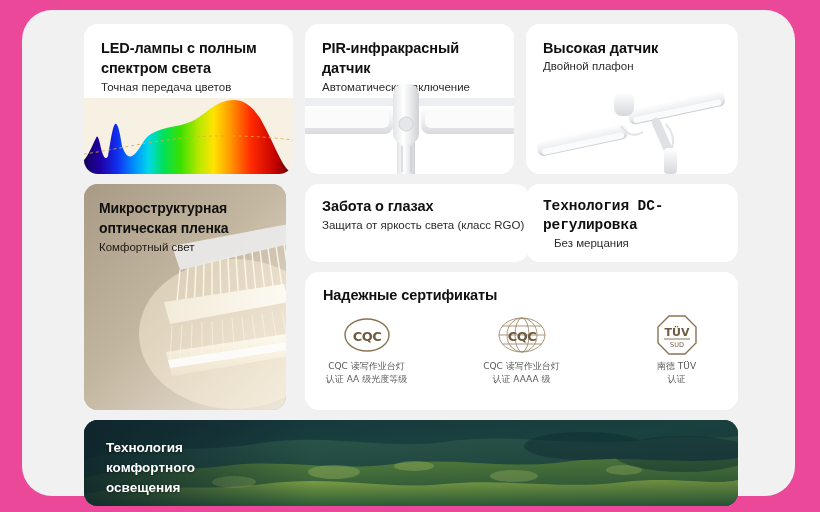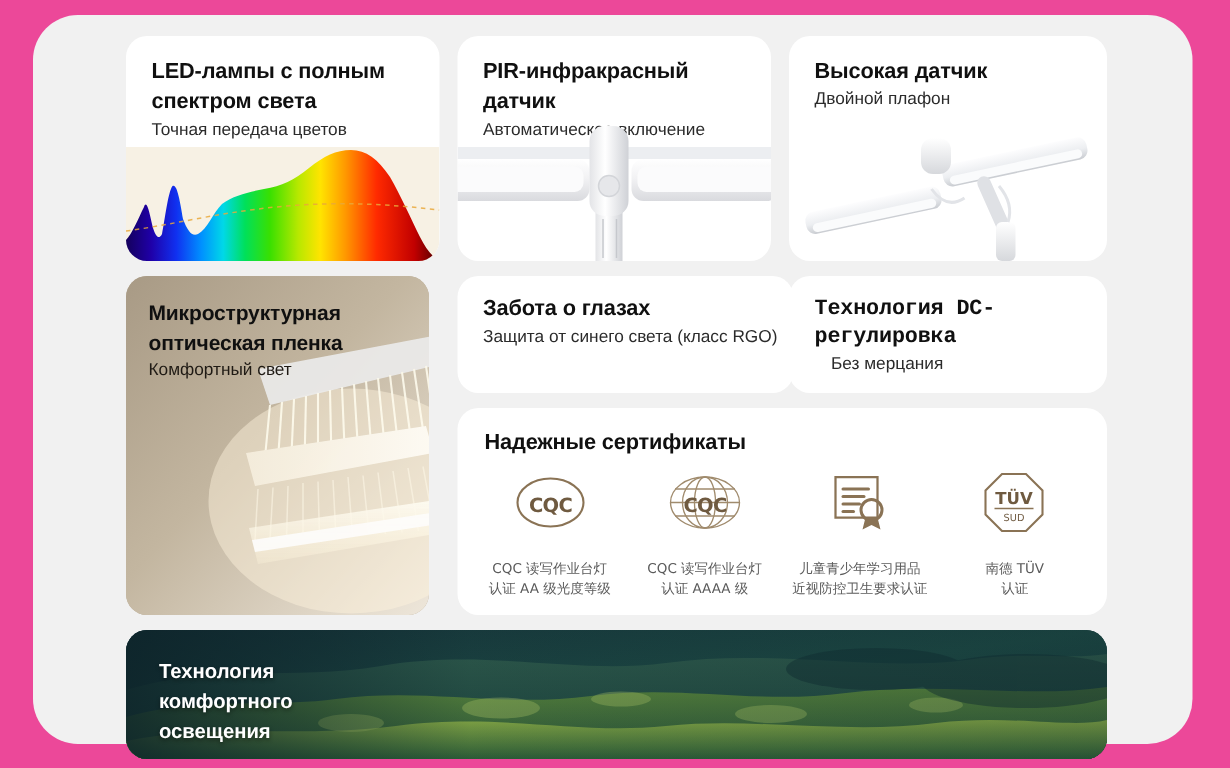--- a/index.html
+++ b/index.html
@@ -152,21 +152,21 @@
     position:absolute; left: 10px; top: 40px; width: 413px;
     display:flex; justify-content: space-between; align-items: flex-start;
   }
   .cert {
     width: 103px;
     display:flex; flex-direction: column; align-items:center;
   }
   .cert-icon { height: 46px; display:flex; align-items:center; justify-content:flex-start; }
   .cert-icon svg { display:block; }
   .cert-caption {
-    margin-top: 16px;
+    margin-top: 2px;
     text-align:center;
     font-size: 9px;
     line-height: 13px;
     color: #5a5a5a;
     font-family: "DejaVu Sans", sans-serif;
     white-space: pre-line;
   }
 
   
   #banner {
@@ -344,21 +344,21 @@
               <path d="M84,176 L203,158 L204,166 L86,184 Z" fill="#ffffff" opacity="0.95"></path>
             </g>
           </svg>
         </div>
         <div class="card-title">Микроструктурная оптическая пленка</div>
         <div class="card-sub">Комфортный свет</div>
       </div>
 
       <div class="card" id="card-eyes">
         <div class="card-title">Забота о глазах</div>
-        <div class="card-sub">Защита от синего света (класс RGO)</div>
+        <div class="card-sub">Защита от яркость света (класс RGO)</div>
       </div>
 
       <div class="card" id="card-dc">
         <div class="card-title">Технология DC-регулировка</div>
         <div class="card-sub">Без мерцания</div>
       </div>
 
       <div class="card" id="card-certs">
         <div class="card-title">Надежные сертификаты</div>
         <div class="cert-row">
@@ -384,37 +384,20 @@
                   <line x1="2" y1="20" x2="48" y2="20"></line>
                   <path d="M5,11 H45 M5,29 H45"></path>
                 </g>
                 <text x="25" y="26" text-anchor="middle" font-family="DejaVu Sans, sans-serif" font-size="13" font-weight="bold" fill="#6f5a40" letter-spacing="-0.5">CQC</text>
               </svg>
             </div>
             <div class="cert-caption">CQC 读写作业台灯
 认证 AAAA 级</div>
           </div>
 
-          <div class="cert">
-            <div class="cert-icon">
-              <svg width="42" height="40" viewBox="0 0 42 40">
-                <path d="M5,3 H33 V30 H5 Z" fill="none" stroke="#8a7355" stroke-width="1.5"></path>
-                <g stroke="#8a7355" stroke-width="2" stroke-linecap="round">
-                  <line x1="10" y1="11" x2="27" y2="11"></line>
-                  <line x1="10" y1="16" x2="24" y2="16"></line>
-                  <line x1="10" y1="21" x2="21" y2="21"></line>
-                  <line x1="10" y1="26" x2="17" y2="26"></line>
-                </g>
-                <circle cx="29" cy="25" r="7" fill="none" stroke="#8a7355" stroke-width="2"></circle>
-                <path d="M25,30 L23,38 L29,35 L35,38 L33,30 Z" fill="#8a7355"></path>
-              </svg>
-            </div>
-            <div class="cert-caption">儿童青少年学习用品
-近视防控卫生要求认证</div>
-          </div>
 
           <div class="cert">
             <div class="cert-icon">
               <svg width="42" height="42" viewBox="0 0 42 42">
                 <polygon points="13,2 29,2 40,13 40,29 29,40 13,40 2,29 2,13" fill="none" stroke="#8a7355" stroke-width="1.4"></polygon>
                 <text x="21" y="22" text-anchor="middle" font-family="DejaVu Sans, sans-serif" font-size="11" font-weight="bold" fill="#6f5a40">TÜV</text>
                 <line x1="8" y1="25" x2="34" y2="25" stroke="#8a7355" stroke-width="1"></line>
                 <text x="21" y="33" text-anchor="middle" font-family="DejaVu Sans, sans-serif" font-size="6.5" fill="#6f5a40">SUD</text>
               </svg>
             </div>

